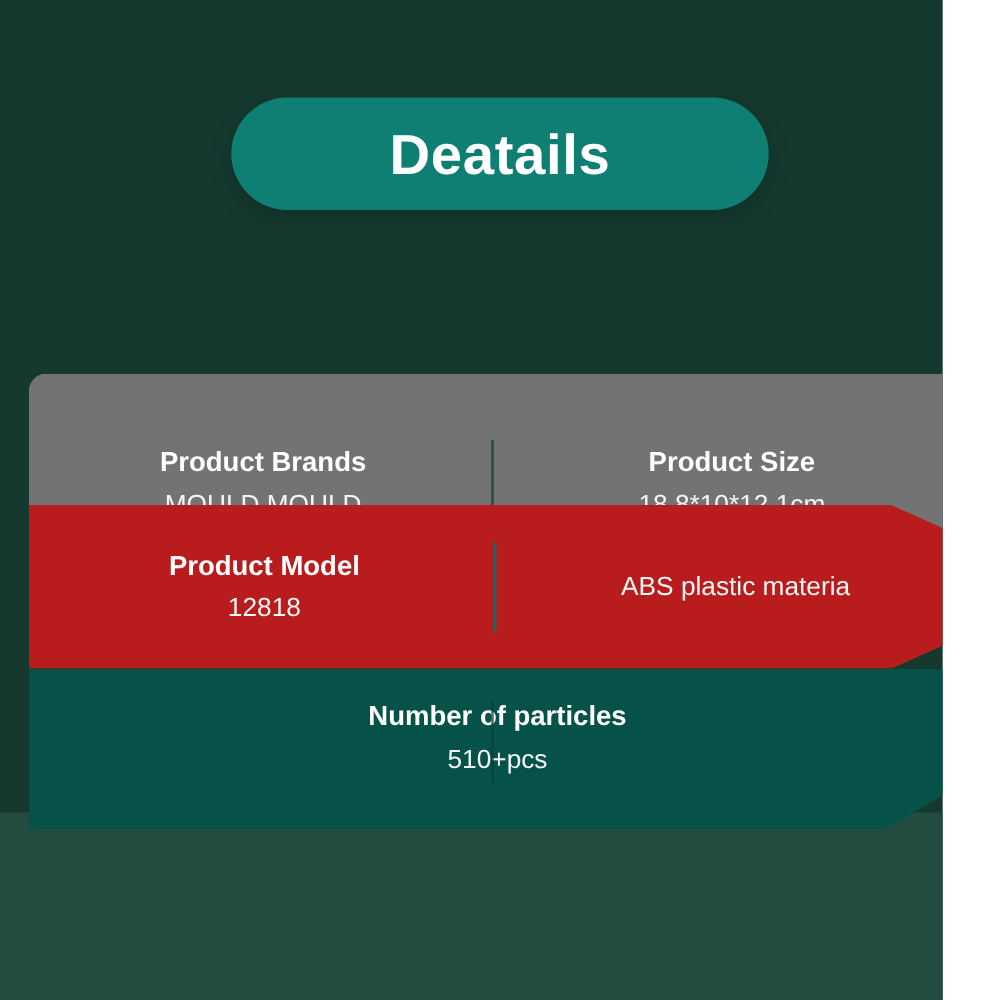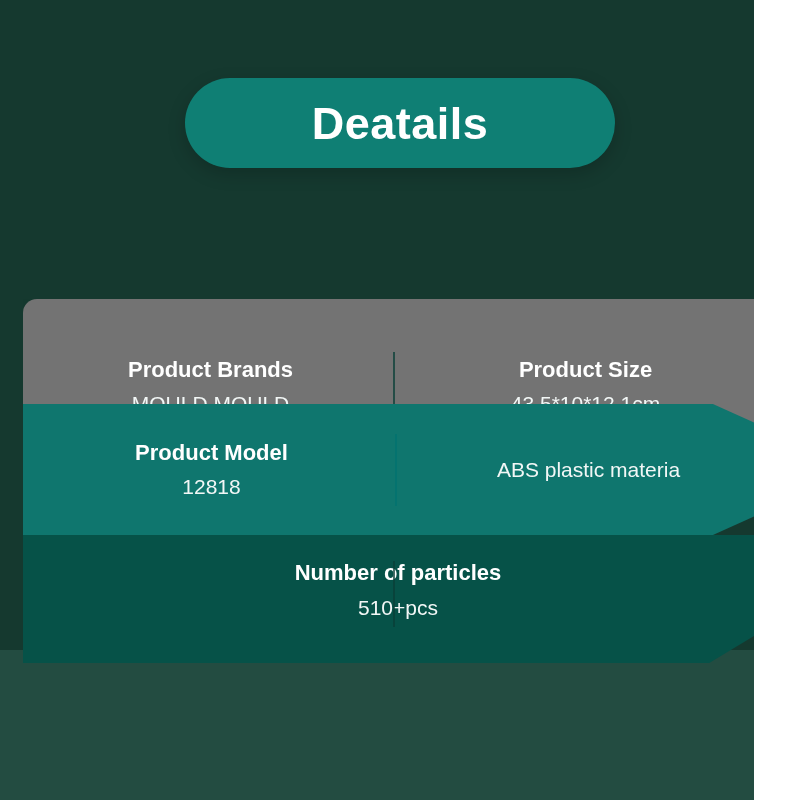--- a/index.html
+++ b/index.html
@@ -83,21 +83,21 @@
     -webkit-clip-path: polygon(0 0, 100% 0, 100% 77%, 91.5% 100%, 0 100%);
     clip-path: polygon(0 0, 100% 0, 100% 77%, 91.5% 100%, 0 100%);
     filter: drop-shadow(4px 5px 6px rgba(0,0,0,0.22));
     margin-top: 46px;
   }
 
   .row-2 {
     top: 151px;
     width: 754px;
     height: 131px;
-    background: #0f766e;
+    background: #b91c1c;
     -webkit-clip-path: polygon(0 0, 91.5% 0, 100% 22%, 100% 78%, 91.5% 100%, 0 100%);
     clip-path: polygon(0 0, 91.5% 0, 100% 22%, 100% 78%, 91.5% 100%, 0 100%);
     filter: drop-shadow(4px 5px 7px rgba(0,0,0,0.3));
     z-index: 3;
   }
 
   .row-3 {
     top: 282px;
     width: 750px;
     height: 128px;
@@ -164,21 +164,21 @@
   <div class="spec-card">
 
     <div class="spec-row row-1">
       <div class="cell">
         <div class="cell-label">Product Brands</div>
         <div class="cell-value">MOULD MOULD</div>
       </div>
       <div class="row-divider"></div>
       <div class="cell">
         <div class="cell-label">Product Size</div>
-        <div class="cell-value">43.5*10*12.1cm</div>
+        <div class="cell-value">18.8*10*12.1cm</div>
       </div>
     </div>
 
     <div class="spec-row row-2">
       <div class="cell">
         <div class="cell-label">Product Model</div>
         <div class="cell-value">12818</div>
       </div>
       <div class="row-divider"></div>
       <div class="cell">

